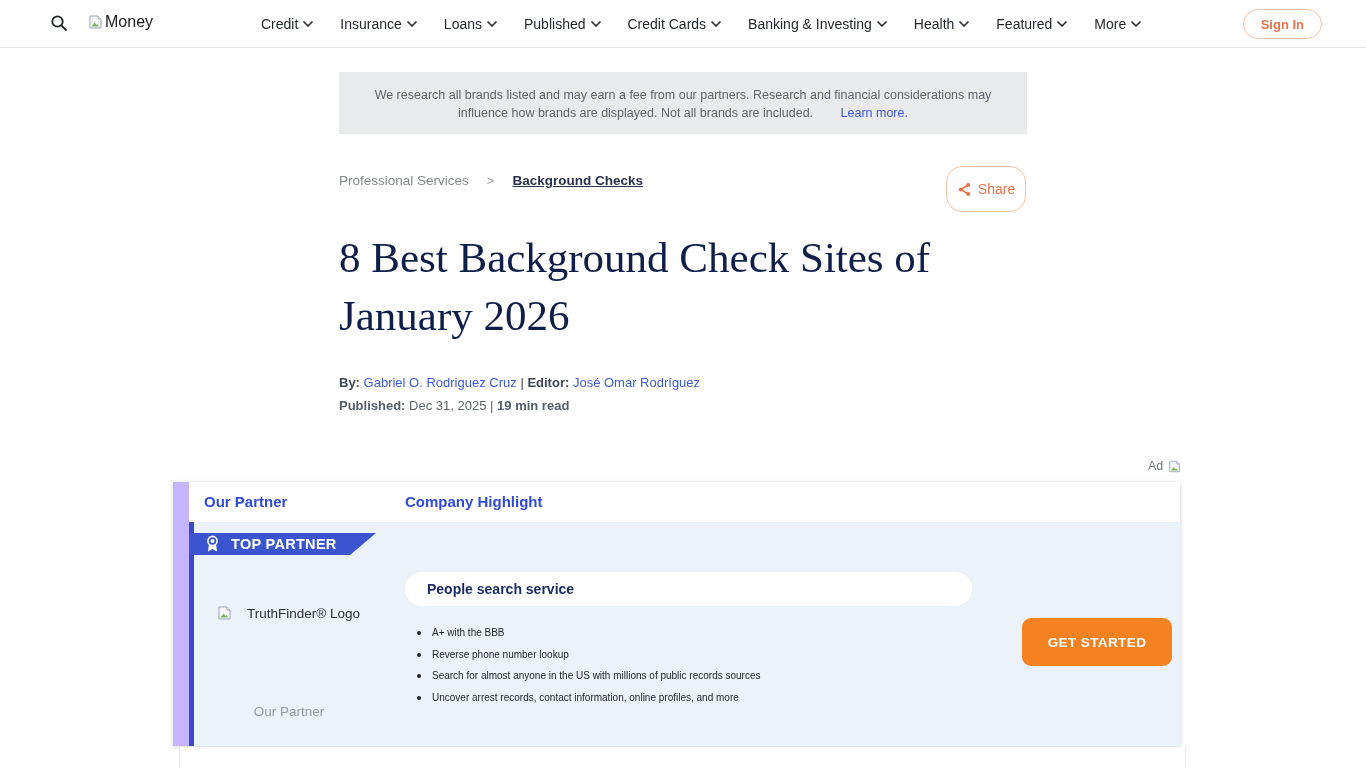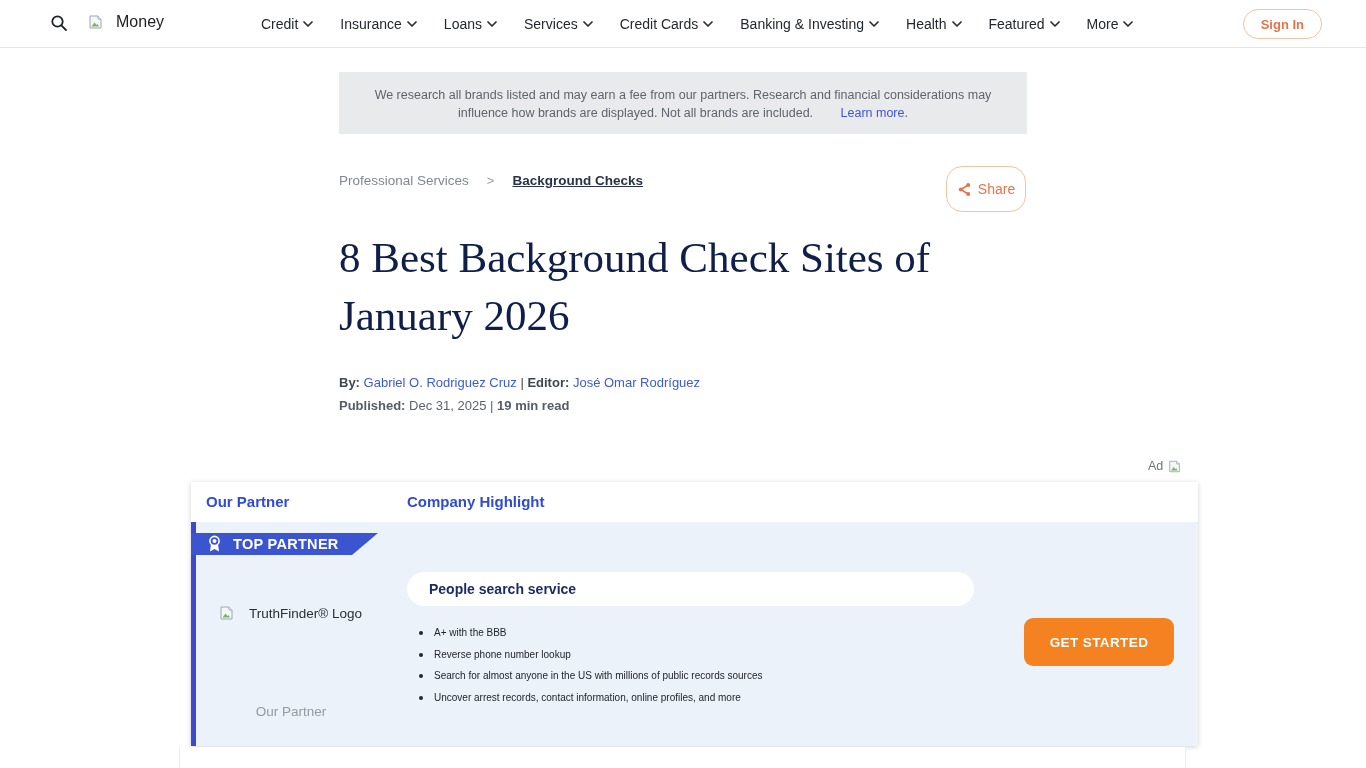--- a/index.html
+++ b/index.html
@@ -2,21 +2,21 @@
 <html style="--accent-orange: #f58220; --outline-orange: #e8734a; --brand-blue: #2f4bd7; --ribbon-blue: #3a55cf; --bar-blue: #3c49c8; --row-bg: #ebf2fa; --link-blue: #3d56d6; --title-navy: #101f4a;"><head>
 <meta charset="utf-8">
 <style>
   * { margin:0; padding:0; box-sizing:border-box; }
   html,body { width:1366px; height:768px; background:#fff; font-family:"Liberation Sans", sans-serif; overflow:hidden; }
   .page { position:relative; width:1366px; height:768px; background:#fff; }
 
   
   .header { position:absolute; top:0; left:0; width:1366px; height:48px; background:#fff; border-bottom:1px solid #e4e5e7; z-index:5; }
   .search-btn { position:absolute; left:50px; top:14px; cursor:pointer; }
-  .logo { position:absolute; left:88px; top:13px; display:flex; align-items:center; gap:12px; font-size:16px; color:#202124; cursor:pointer; }
+  .logo { position:absolute; left:88px; top:13px; display:flex; align-items:center; gap:1px; font-size:16px; color:#202124; cursor:pointer; }
   .nav { position:absolute; left:261px; top:0; height:48px; display:flex; align-items:center; gap:27px; }
   .nav-item { display:flex; align-items:center; gap:5px; font-size:14px; color:#24282e; cursor:pointer; white-space:nowrap; }
   .signin { position:absolute; right:44px; top:9px; height:30px; padding:0 17px; border:1.5px solid #f2c3a7; border-radius:16px; background:#fff;
             color:var(--outline-orange,#e8734a); font-weight:bold; font-size:13px; display:flex; align-items:center; cursor:pointer; }
 
   
   .disclaimer { position:absolute; left:339px; top:72px; width:688px; height:62px; background:#e9eaec; padding:14px 26px;
                 font-size:12.5px; line-height:18px; color:#5f646a; text-align:center; }
   .disclaimer a { color:var(--link-blue,#3d56d6); text-decoration:none; cursor:pointer;margin-left:24px; }
 
@@ -34,21 +34,21 @@
   .byline { position:absolute; left:339px; top:372px; font-size:13px; line-height:22px; color:#3e4750; }
   .byline .lbl { font-weight:bold; color:#3e4750; }
   .byline a { color:#3b5bd7; text-decoration:none; cursor:pointer; }
   .publine { position:absolute; left:339px; top:395px; font-size:13px; line-height:22px; color:#5d646d; }
   .publine .lbl, .publine .strong { font-weight:bold; color:#555d66; }
 
   
   .ad-tag { position:absolute; left:1148px; top:459px; display:flex; align-items:flex-start; gap:5px; font-size:12.5px; color:#6f747b; }
 
   
-  .partner-card { position:absolute; left:191px; top:482px; width:1007px; background:#fef9c3; box-shadow:0 1px 5px rgba(0,0,0,.18); }
+  .partner-card { position:absolute; left:173px; top:482px; width:1007px; background:#c4b5fd; box-shadow:0 1px 5px rgba(0,0,0,.18);padding-left:16px; }
   .card-header { position:relative; height:40px; background:#fff; }
   .col-h { position:absolute; top:11px; font-size:15px; font-weight:bold; color:var(--brand-blue,#2f4bd7); }
   .col-h.c1 { left:15px; }
   .col-h.c2 { left:216px; }
   .card-row { position:relative; height:224px; background:var(--row-bg,#ebf2fa); }
   .left-bar { position:absolute; left:0; top:0; width:5px; height:100%; background:var(--bar-blue,#3c49c8); }
   .ribbon { position:absolute; left:0; top:11px; height:22px; width:187px; background:var(--ribbon-blue,#3a55cf); color:#fff;
             display:flex; align-items:center; gap:11px; padding-left:16px; font-weight:bold; font-size:14.5px; letter-spacing:.3px;
             clip-path:polygon(0 0,100% 0,calc(100% - 26px) 100%,0 100%); }
   .pill { position:absolute; left:216px; top:50px; width:567px; height:34px; background:#fff; border-radius:17px;
@@ -97,21 +97,21 @@
             <path d="M1 1 L5 5 L9 1" fill="none" stroke="#2a2e33" stroke-width="1.7" stroke-linecap="round" stroke-linejoin="round"></path>
           </svg>
         </div>
       <div class="nav-item">
           <span>Loans</span>
           <svg width="10" height="6" viewBox="0 0 10 6">
             <path d="M1 1 L5 5 L9 1" fill="none" stroke="#2a2e33" stroke-width="1.7" stroke-linecap="round" stroke-linejoin="round"></path>
           </svg>
         </div>
       <div class="nav-item">
-          <span>Services</span>
+          <span>Published</span>
           <svg width="10" height="6" viewBox="0 0 10 6">
             <path d="M1 1 L5 5 L9 1" fill="none" stroke="#2a2e33" stroke-width="1.7" stroke-linecap="round" stroke-linejoin="round"></path>
           </svg>
         </div>
       <div class="nav-item">
           <span>Credit Cards</span>
           <svg width="10" height="6" viewBox="0 0 10 6">
             <path d="M1 1 L5 5 L9 1" fill="none" stroke="#2a2e33" stroke-width="1.7" stroke-linecap="round" stroke-linejoin="round"></path>
           </svg>
         </div>

